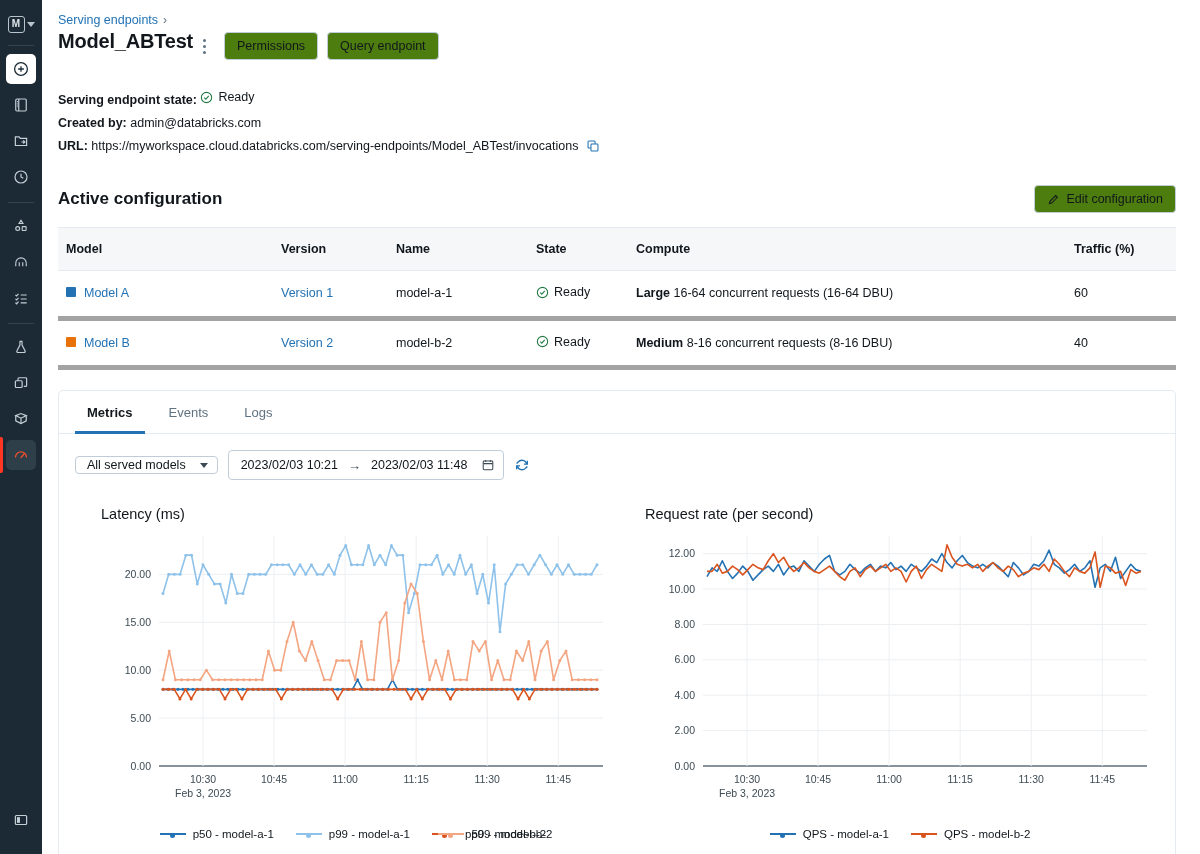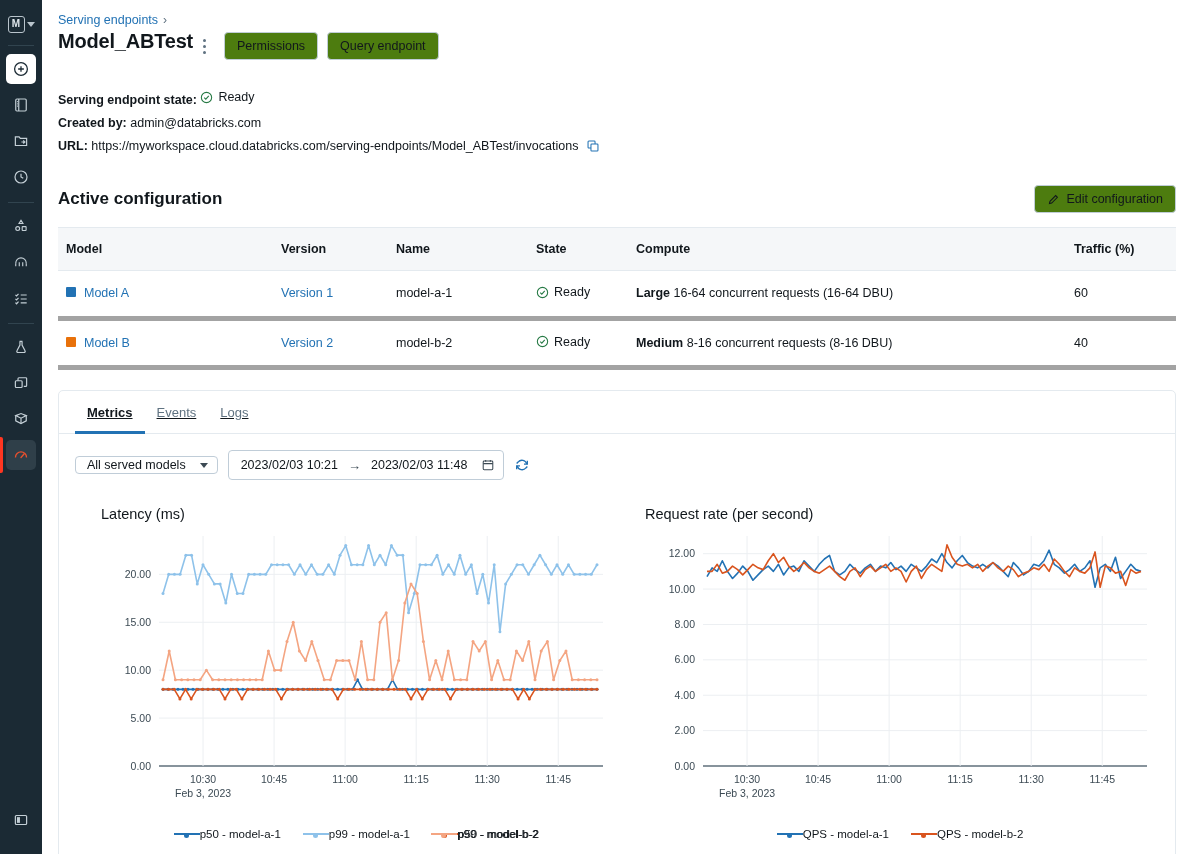--- a/index.html
+++ b/index.html
@@ -89,21 +89,21 @@
   .c-name { width: 140px; }
   .c-state { width: 100px; }
   .c-traffic { width: 110px; text-align: left; }
   th.c-traffic { text-align: left; margin-top: 6px; }
 
   
   .panel {
     margin-top: 20px; border: 1px solid #e4eaef; border-radius: 5px;
     background: #fff; overflow: hidden;
   }
-  .tabs { display: flex; gap: 0; border-bottom: 1px solid #e4eaef; padding: 0 16px; text-decoration: underline; }
+  .tabs { display: flex; gap: 12px; border-bottom: 1px solid #e4eaef; padding: 0 16px; }
   .tab {
     padding: 14px 12px 11px; font-size: 13px; color: #5f7281; cursor: pointer;
     border-bottom: 3px solid transparent; margin-bottom: -1px; font-weight: 400;
   }
   .tab.active { color: #11171c; font-weight: 700; border-bottom-color: #2272b4; }
 
   .filters { display: flex; align-items: center; gap: 10px; padding: 16px 16px 4px; }
   .select {
     border: 1px solid #c0cdd8; border-radius: 4px; height: 18px;
     display: flex; align-items: center; gap: 14px; padding: 0 9px 0 11px;
@@ -117,21 +117,21 @@
   }
   .arrow-r { color: #3c4a54; font-size: 13px; }
   .cal-btn { display: flex; align-items: center; padding-left: 4px; cursor: pointer; }
   .refresh { cursor: pointer; display: flex; align-items: center; }
 
   .charts { display: grid; grid-template-columns: 1fr 1fr; padding: 10px 16px 0; }
   .chart-cell { padding: 12px 8px 0 26px; }
   .chart-title { font-size: 14.5px; color: #11171c; margin-bottom: 6px; }
   .chart-svg { display: block; }
   .legend { display: flex; flex-wrap: wrap; justify-content: center; gap: 6px 22px; margin-top: 10px; padding: 0 10px; }
-  .legend-item { display: flex; align-items: center; font-size: 11.5px; color: #11171c; cursor: pointer; }
+  .legend-item { display: flex; align-items: center; gap: 7px; font-size: 11.5px; color: #11171c; cursor: pointer; }
   .lg-line { width: 26px; height: 0; border-top: 2.5px solid; position: relative; }
   .lg-line::after { content: ""; position: absolute; left: 10px; top: -2.5px; width: 5px; height: 5px; border-radius: 50%; background: currentColor; }
 
   .bottom-titles { display: grid; grid-template-columns: 1fr 1fr; padding: 16px 16px 0; }
   .bottom-titles .chart-title { padding-left: 26px; }
 
   .axis-lbl { font-size: 10.5px; fill: #3c4a54; font-family: "Liberation Sans", sans-serif; }
   .grid-line { stroke: #eceff2; stroke-width: 1; }
   .axis-base { stroke: #5f6f7b; stroke-width: 1.3; }
 </style>

